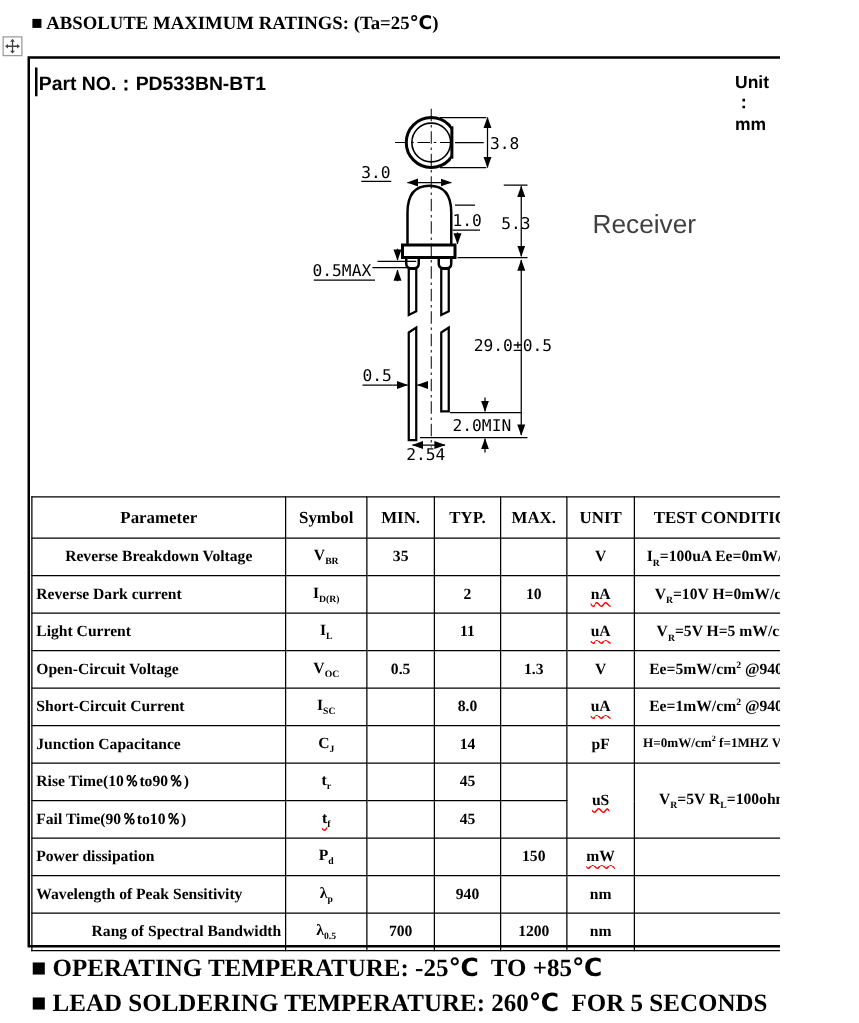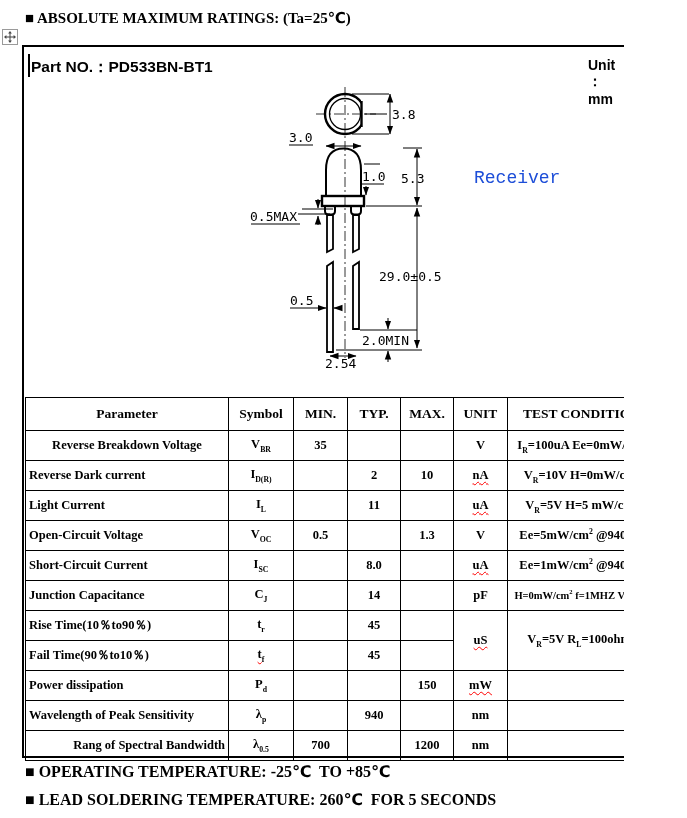--- a/index.html
+++ b/index.html
@@ -8,32 +8,32 @@
   .heading{position:absolute;left:25px;top:9px;font-weight:bold;font-size:15px;white-space:pre}
   .move-handle{position:absolute;left:2px;top:29px;width:16px;height:16px;border:1px solid #9a9a9a;
         background:#fff;display:flex;align-items:center;justify-content:center;box-sizing:border-box}
   .doc-box{position:absolute;left:22px;top:45px;width:634px;height:709px;border:2px solid #000}
   .caret{position:absolute;left:28px;top:54px;width:1.5px;height:23px;background:#000}
   .partno{position:absolute;left:31px;top:57px;font-family:"Liberation Sans","DejaVu Sans",sans-serif;
         font-weight:bold;font-size:15.5px}
   .unitlbl{position:absolute;left:588px;top:57px;font-family:"Liberation Sans","DejaVu Sans",sans-serif;
         font-weight:bold;font-size:14px}
   .drawing{position:absolute;left:245px;top:82px;width:235px;height:300px}
-  .receiver{position:absolute;left:474px;top:168px;font-family:Liberation Mono, monospace;
-        font-size:18px;color:#1d4ed8}
+  .receiver{position:absolute;left:474px;top:168px;font-family:Liberation Sans, sans-serif;
+        font-size:21px;color:#404040}
   table.spec{position:absolute;left:25px;top:397px;width:630px;height:361px;border-collapse:collapse;
         table-layout:fixed;font-family:"Liberation Serif","DejaVu Sans",serif;font-weight:bold}
   .spec th,.spec td{border:1.5px solid #000;text-align:center;font-size:12.5px;padding:0 3px;overflow:hidden}
   .spec th{font-size:13.5px;height:32px}
   .spec td{height:29px}
   .spec td.small{font-size:10.5px}
   .spec sub,.spec sup{font-size:0.62em}
   .sq{text-decoration-line:underline;text-decoration-style:wavy;text-decoration-color:#ff0000;
         text-decoration-thickness:1px;text-underline-offset:2px}
-  .footline{position:absolute;left:25px;font-weight:bold;font-size:16px;white-space:pre}
+  .footline{position:absolute;left:25px;font-weight:bold;font-size:20px;white-space:pre}
   .f1{top:762px}.f2{top:790px}
   .resize-sq{position:absolute;left:659px;top:759px;width:13px;height:13px;border:2px solid #8f8f8f;background:#fff}
   .dimtext{font-family:"DejaVu Sans Mono","Liberation Mono",monospace;font-size:13px;fill:#000}
 </style>
 </head>
 <body>
 
 <div class="page">
 
   <div class="heading">■ ABSOLUTE MAXIMUM RATINGS: (Ta=25℃)</div>

